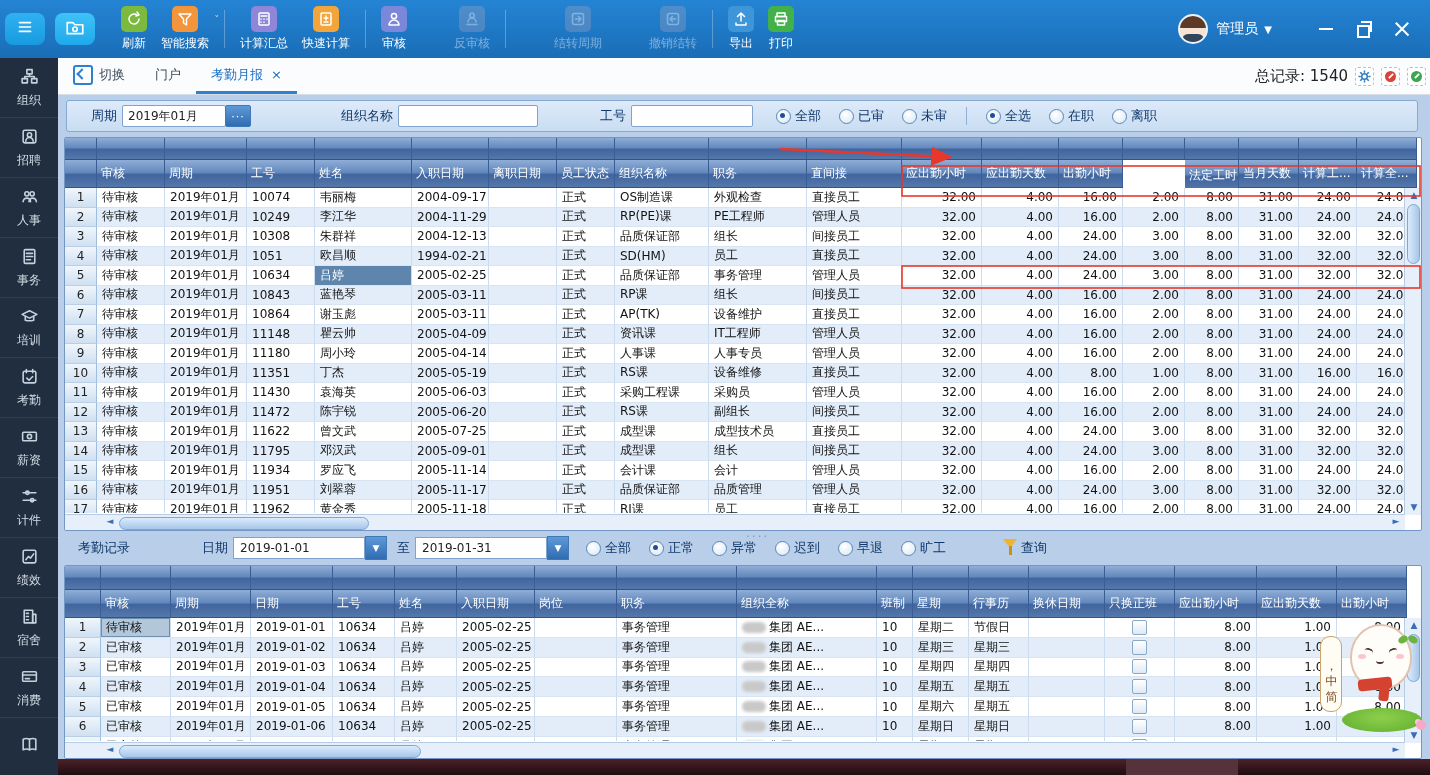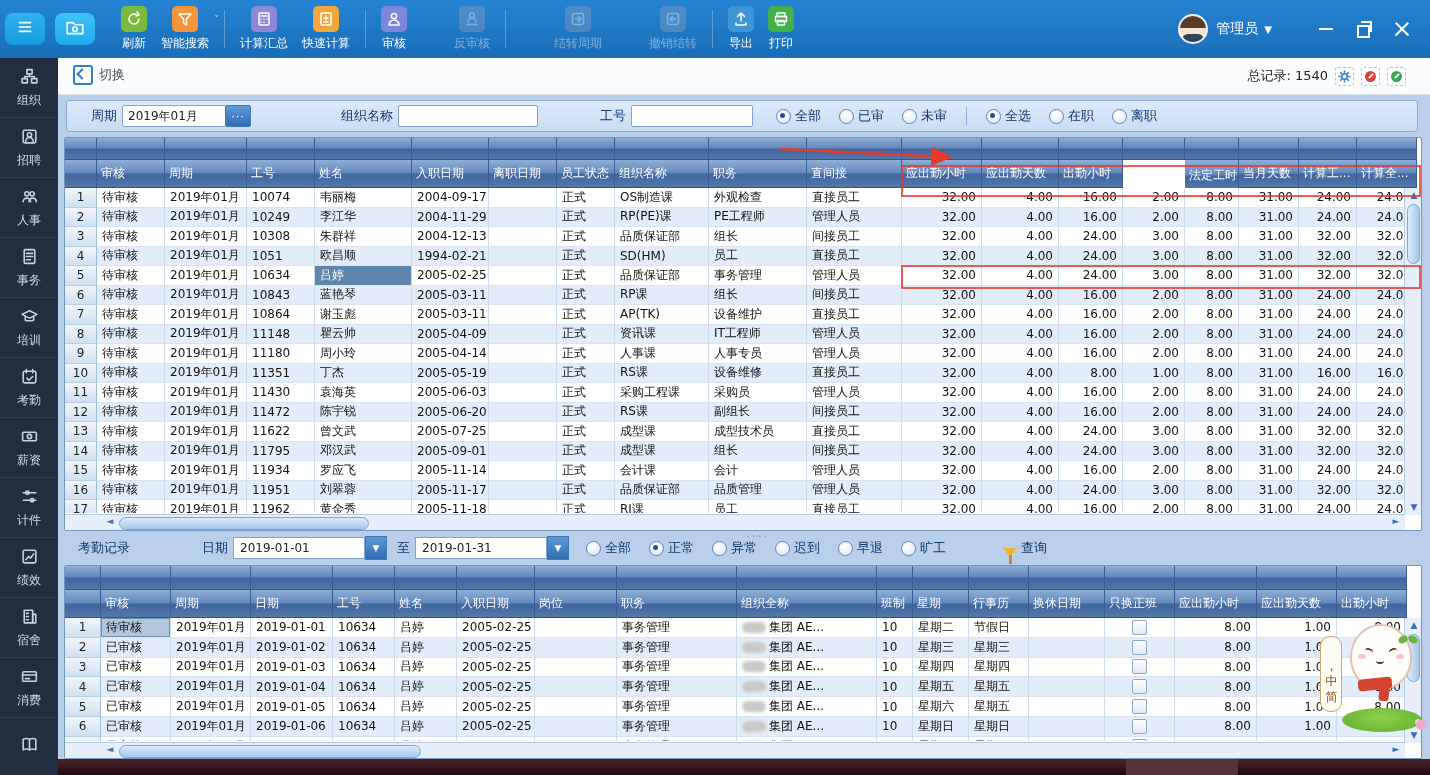--- a/index.html
+++ b/index.html
@@ -39,21 +39,21 @@
   
   .sidebar{position:absolute;left:0;top:58px;width:58px;height:717px;background:#212e3f;display:flex;flex-direction:column;overflow:hidden;z-index:4;}
   .side-item{flex:0 0 59px;display:flex;flex-direction:column;align-items:center;justify-content:center;gap:3px;border-bottom:1px solid rgba(255,255,255,.08);color:#d3dce6;font-size:12px;cursor:pointer;}
   
   .tabstrip{position:absolute;left:58px;top:58px;width:1372px;height:36px;background:#fbfcfe;border-bottom:1px solid #d6dee8;display:flex;align-items:center;z-index:3;}
   .tab{display:flex;align-items:center;gap:6px;height:33px;padding:0 15px;font-size:13px;color:#3c4츠a;color:#3c4a5a;cursor:pointer;border-bottom:3px solid transparent;}
   .tab.active{color:#1b6ec2;border-bottom:3px solid #2f80cf;}
   .tab .close{color:#1b6ec2;font-size:13px;margin-left:2px;}
   .switch-icon{width:16px;height:16px;border:2px solid #2f80cf;border-radius:3px;position:relative;}
   .switch-icon::after{content:"";position:absolute;left:3px;top:3px;width:6px;height:6px;border-left:2px solid #2f80cf;border-bottom:2px solid #2f80cf;transform:rotate(45deg);}
-  .record-info{margin-left:auto;display:flex;gap:7px;padding-right:24px;font-size:13px;color:#222;}
+  .record-info{margin-left:auto;display:flex;gap:7px;padding-right:4px;font-size:15px;color:#222;}
   .mini-ic{width:17px;height:17px;border:1px dashed #b6c3cf;border-radius:3px;display:flex;align-items:center;justify-content:center;background:#fff;cursor:pointer;}
   .dot-ic{width:11px;height:11px;border-radius:50%;position:relative;}
   .dot-ic::after{content:"";position:absolute;left:2.5px;top:4.5px;width:6px;height:2px;background:#fff;transform:rotate(-45deg);}
   
   .filter-panel{position:absolute;left:66px;top:100px;width:1350px;height:30px;
     background:linear-gradient(#ddeafa,#c9ddf2);border:1px solid #86aad2;border-radius:3px;
     display:flex;align-items:center;font-size:13px;color:#10386b;z-index:2;}
   .f-label{margin-left:24px;margin-right:5px;white-space:nowrap;}
   .f-input{height:20px;border:1px solid #7fa3cc;background:#fff;border-radius:2px;display:flex;align-items:center;padding:0 5px;font-size:12px;color:#222;}
   .browse-btn{height:20px;width:24px;margin-left:-1px;border:1px solid #3e78b5;border-radius:2px;background:linear-gradient(#5e9ad8,#2f6cb2);color:#fff;font-size:11px;display:flex;align-items:center;justify-content:center;letter-spacing:1px;cursor:pointer;}
@@ -358,20 +358,29 @@
           </svg></span>
         <span></span>
       </div>
     </div>
 
   <div class="tabstrip">
     <div class="tab">
       <span class="switch-icon"></span>
       <span>切换</span>
     </div>
+    <div id="tabs-container" style="display:flex;height:100%;">
+        <div class="tab">
+          <span>门户</span>
+        </div>
+        <div class="tab active">
+          <span>考勤月报</span>
+          <span class="close">×</span>
+        </div>
+      </div>
     <div class="record-info">
       <span>总记录: 1540</span>
       <span class="mini-ic">
           <svg width="13" height="13" viewBox="0 0 14 14">
             <circle cx="7" cy="7" r="3" fill="none" stroke="#2e7cc3" stroke-width="1.6"></circle>
             <g stroke="#2e7cc3" stroke-width="1.6">
               <line x1="7" y1="0.5" x2="7" y2="3"></line>
               <line x1="7" y1="11" x2="7" y2="13.5"></line>
               <line x1="0.5" y1="7" x2="3" y2="7"></line>
               <line x1="11" y1="7" x2="13.5" y2="7"></line>
@@ -876,21 +885,21 @@
         </span>
         <span class="radio">
           <span class="dot"></span>
           <span>早退</span>
         </span>
         <span class="radio">
           <span class="dot"></span>
           <span>旷工</span>
         </span>
       </span>
-    <span style="display:inline-flex;align-items:flex-end;margin-left:48px;cursor:pointer">
+    <span style="display:inline-flex;align-items:flex-start;margin-left:48px;cursor:pointer">
       <span class="funnel-ic"></span>
       <span class="query-lbl">查询</span>
     </span>
   </div>
 
   <div class="grid-panel" id="bottom-grid">
       <div class="g-grouprow" style="height: 24px;">
         <div class="hcell" style="width: 36px; height: 24px;"></div>
         <div class="hcell" style="width: 70px; height: 24px;"></div>
         <div class="hcell" style="width: 80px; height: 24px;"></div>

